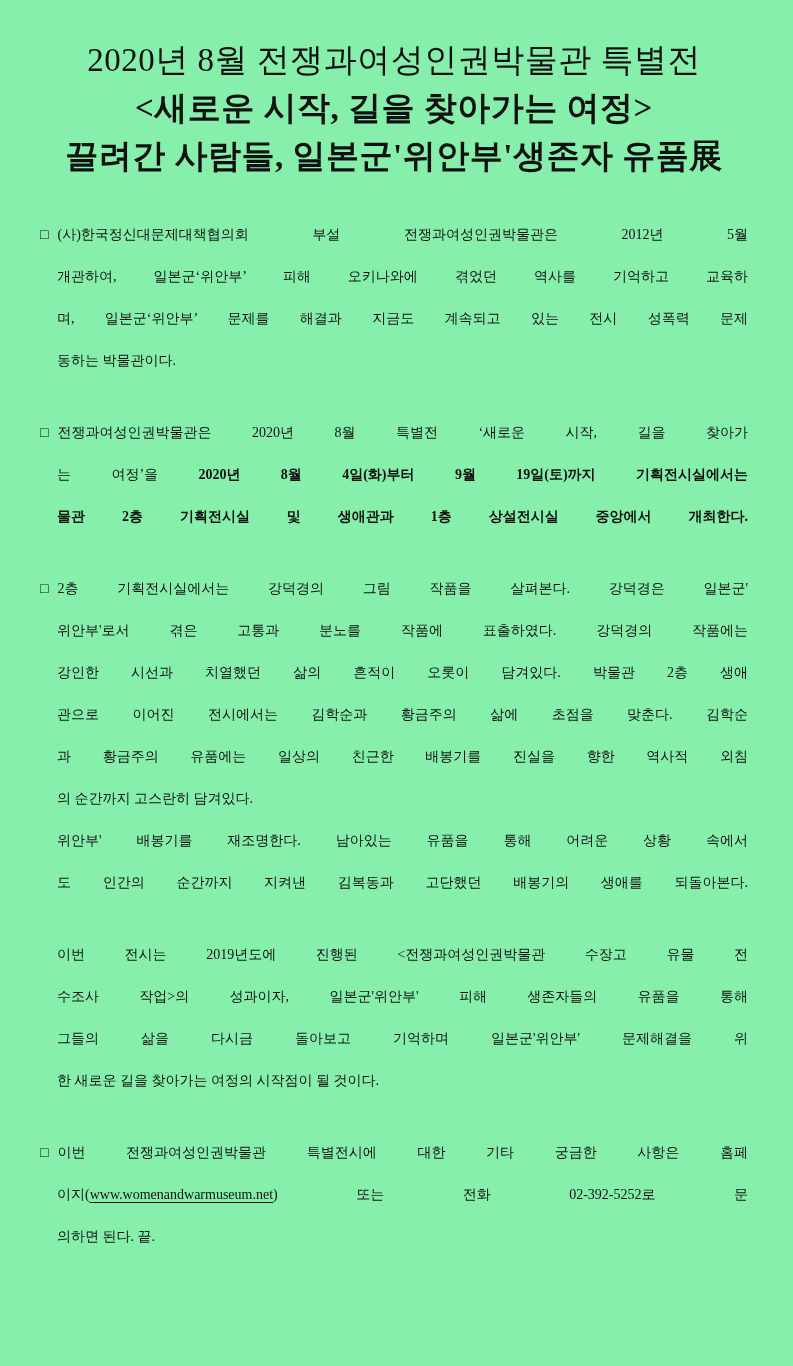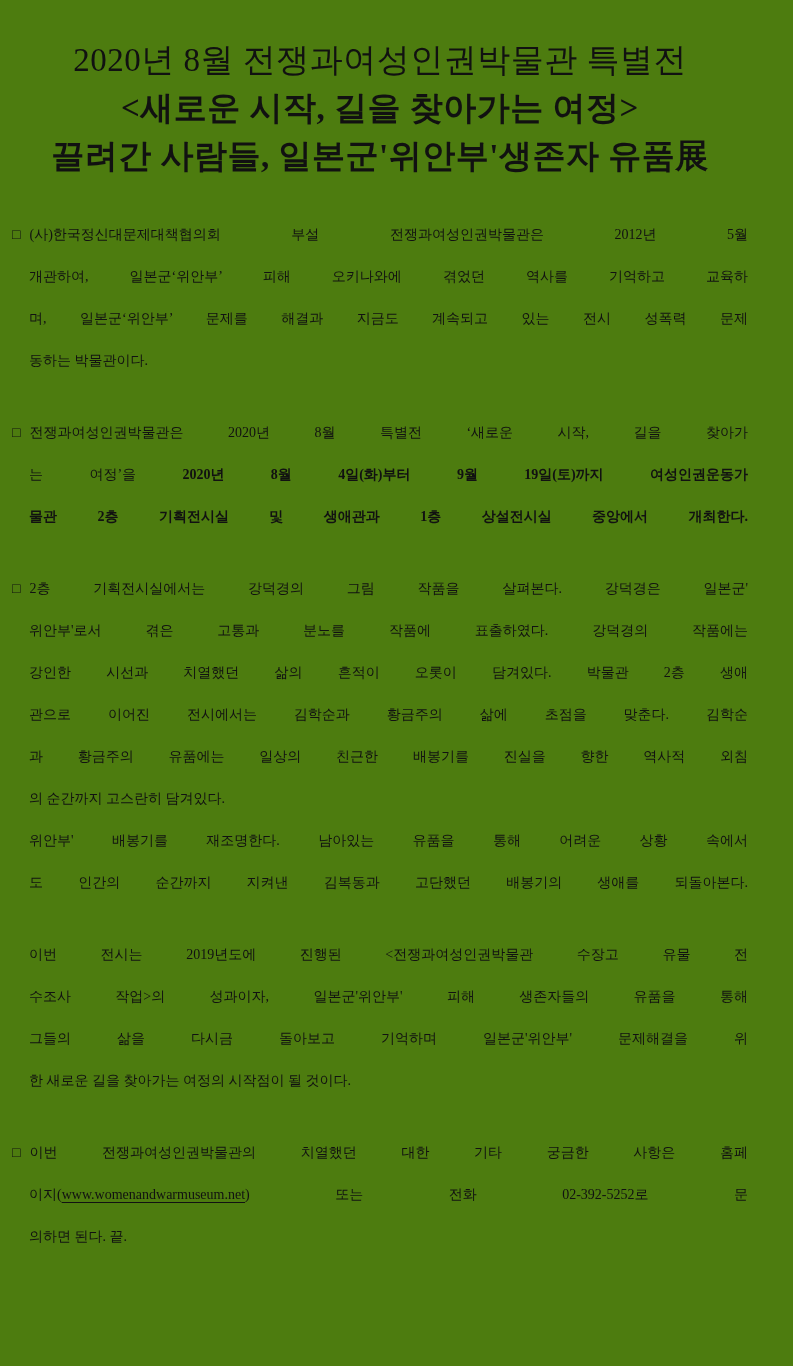--- a/index.html
+++ b/index.html
@@ -1,23 +1,23 @@
 <!DOCTYPE html>
 <html><head>
 <meta charset="utf-8">
 <style>
   html, body { margin: 0; padding: 0; background: #ffffff; }
   .page {
     position: relative;
     width: 793px;
     height: 1366px;
     box-sizing: border-box;
-    background: #4d7c0f;
+    background: #86efac;
     color: #111111;
-    padding: 36px 45px 0 12px;
+    padding: 36px 45px 0 40px;
     font-family: "Liberation Serif", "DejaVu Serif", serif;
     overflow: hidden;
   }
   .doc-title {
     text-align: center;
     font-size: 33px;
     line-height: 48px;
     margin-bottom: 34px;
     letter-spacing: 0.5px;
     white-space: nowrap;
@@ -44,38 +44,38 @@
   </div>
   <div class="doc-body">
       <div class="para">
         <div class="line just"><span class="bullet">□</span><span class="seg">(사)한국정신대문제대책협의회 부설 전쟁과여성인권박물관은 2012년 5월</span></div>
         <div class="line just cont"><span class="seg">개관하여, 일본군‘위안부’ 피해 오키나와에 겪었던 역사를 기억하고 교육하</span></div>
         <div class="line just cont"><span class="seg">며, 일본군‘위안부’ 문제를 해결과 지금도 계속되고 있는 전시 성폭력 문제</span></div>
         <div class="line cont"><span class="seg">동하는 박물관이다.</span></div>
       </div>
       <div class="para">
         <div class="line just"><span class="bullet">□</span><span class="seg">전쟁과여성인권박물관은 2020년 8월 특별전 ‘새로운 시작, 길을 찾아가</span></div>
-        <div class="line just cont"><span class="seg">는 여정’을 </span><span class="seg b">2020년 8월 4일(화)부터 9월 19일(토)까지 여성인권운동가</span></div>
+        <div class="line just cont"><span class="seg">는 여정’을 </span><span class="seg b">2020년 8월 4일(화)부터 9월 19일(토)까지 기획전시실에서는</span></div>
         <div class="line just cont"><span class="seg b">물관 2층 기획전시실 및 생애관과 1층 상설전시실 중앙에서 개최한다.</span></div>
       </div>
       <div class="para">
         <div class="line just"><span class="bullet">□</span><span class="seg">2층 기획전시실에서는 강덕경의 그림 작품을 살펴본다. 강덕경은 일본군'</span></div>
         <div class="line just cont"><span class="seg">위안부'로서 겪은 고통과 분노를 작품에 표출하였다. 강덕경의 작품에는</span></div>
         <div class="line just cont"><span class="seg">강인한 시선과 치열했던 삶의 흔적이 오롯이 담겨있다. 박물관 2층 생애</span></div>
         <div class="line just cont"><span class="seg">관으로 이어진 전시에서는 김학순과 황금주의 삶에 초점을 맞춘다. 김학순</span></div>
         <div class="line just cont"><span class="seg">과 황금주의 유품에는 일상의 친근한 배봉기를 진실을 향한 역사적 외침</span></div>
         <div class="line cont"><span class="seg">의 순간까지 고스란히 담겨있다.</span></div>
         <div class="line just cont"><span class="seg">위안부' 배봉기를 재조명한다. 남아있는 유품을 통해 어려운 상황 속에서</span></div>
         <div class="line just cont"><span class="seg">도 인간의 순간까지 지켜낸 김복동과 고단했던 배봉기의 생애를 되돌아본다.</span></div>
       </div>
       <div class="para">
         <div class="line just cont"><span class="seg">이번 전시는 2019년도에 진행된 &lt;전쟁과여성인권박물관 수장고 유물 전</span></div>
         <div class="line just cont"><span class="seg">수조사 작업&gt;의 성과이자, 일본군'위안부' 피해 생존자들의 유품을 통해</span></div>
         <div class="line just cont"><span class="seg">그들의 삶을 다시금 돌아보고 기억하며 일본군'위안부' 문제해결을 위</span></div>
         <div class="line cont"><span class="seg">한 새로운 길을 찾아가는 여정의 시작점이 될 것이다.</span></div>
       </div>
       <div class="para">
-        <div class="line just"><span class="bullet">□</span><span class="seg">이번 전쟁과여성인권박물관의 치열했던 대한 기타 궁금한 사항은 홈페</span></div>
+        <div class="line just"><span class="bullet">□</span><span class="seg">이번 전쟁과여성인권박물관 특별전시에 대한 기타 궁금한 사항은 홈페</span></div>
         <div class="line just cont"><span class="seg">이지(</span><span class="seg u">www.womenandwarmuseum.net</span><span class="seg">) 또는 전화 02-392-5252로 문</span></div>
         <div class="line cont"><span class="seg">의하면 된다. 끝.</span></div>
       </div>
     </div>
 </div>
 
 </body></html>

